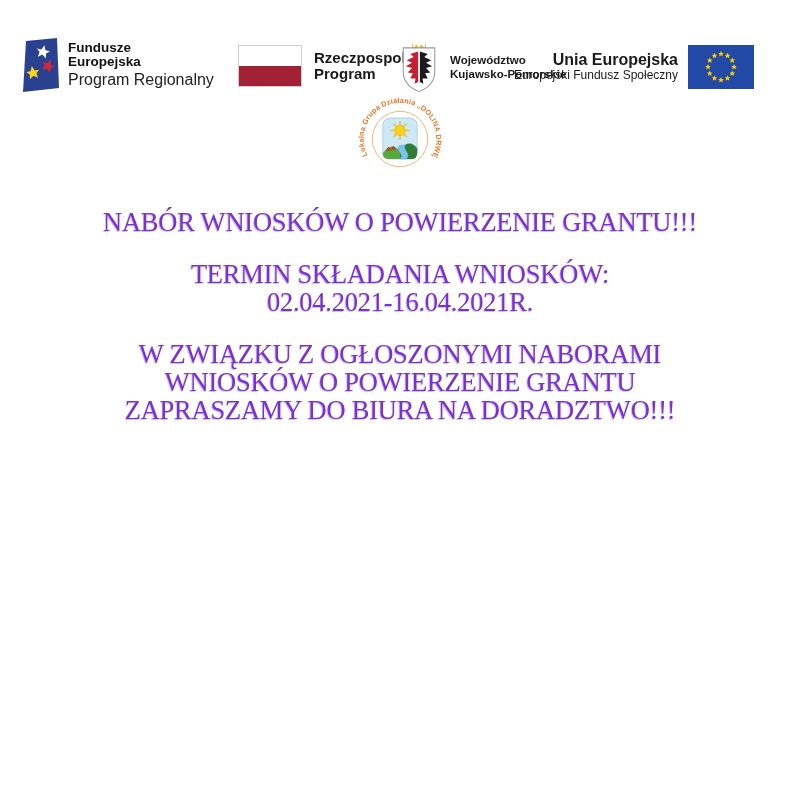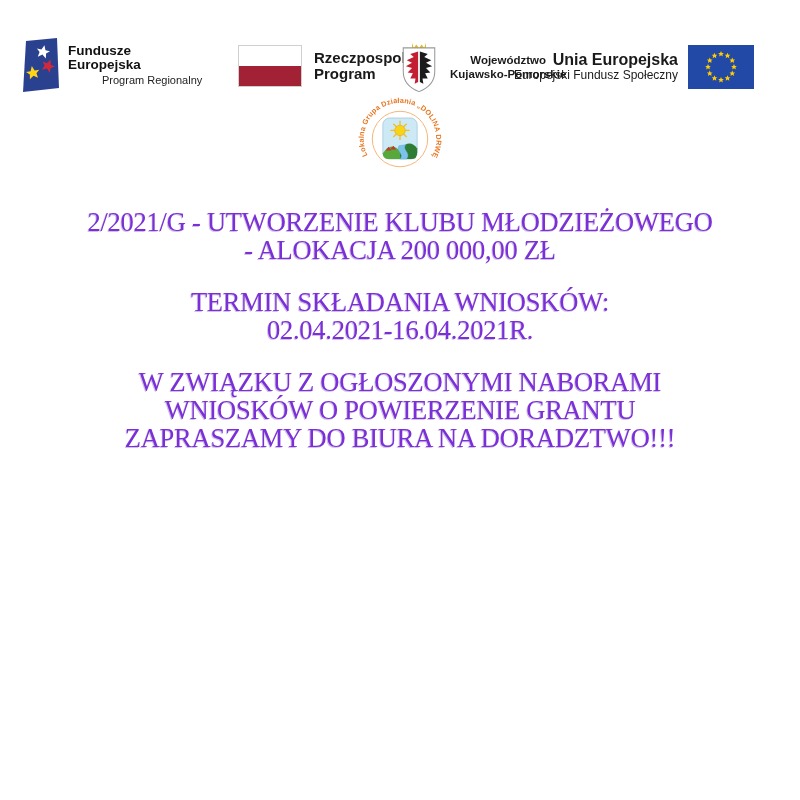--- a/index.html
+++ b/index.html
@@ -17,29 +17,29 @@
     position:relative;overflow:hidden;
   }
   .canvas{position:absolute;inset:0;width:800px;height:800px;background:#fff;}
 
   
   .logo-strip{position:absolute;left:0;top:0;width:776px;height:100px;}
   .logo-group{position:absolute;display:flex;align-items:center;}
   .fe-group{left:22px;top:38px;height:54px;}
   .fe-text{margin-left:8px;line-height:1.05;color:#111;}
   .fe-text .b{font-weight:bold;font-size:13.5px;}
-  .fe-text .s{font-size:11px;margin-top:3px;color:#222;margin-left:34px;}
+  .fe-text .s{font-size:16px;margin-top:3px;color:#222;}
 
   .pl-group{left:190px;top:44px;height:44px;padding-left:48px;}
   .pl-flag{width:64px;height:42px;border:1px solid #cfcfcf;box-sizing:border-box;display:flex;flex-direction:column;}
   .pl-flag .w{flex:1;background:#fff;}
   .pl-flag .r{flex:1;background:var(--color-polred);}
   .pl-text{margin-left:12px;line-height:1.1;font-weight:bold;font-size:15px;color:#1a1a1a;}
 
-  .kp-group{left:398px;top:40px;height:56px;text-align:center;}
+  .kp-group{left:398px;top:40px;height:56px;}
   .kp-text{margin-left:10px;line-height:1.2;font-weight:bold;font-size:11.5px;color:#1a1a1a;}
 
   .eu-group{right:22px;top:44px;height:46px;margin-left:39px;}
   .eu-text{text-align:right;margin-right:10px;line-height:1.15;color:#1a1a1a;}
   .eu-text .b{font-weight:bold;font-size:16px;}
   .eu-text .s{font-size:12px;}
 
   
   .lgd-logo{position:absolute;left:357px;top:96px;width:86px;height:86px;}
 
@@ -153,25 +153,24 @@
       </g>
 
       <text font-family="Liberation Sans, sans-serif" font-size="7.6" font-weight="bold" fill="#e8761f" letter-spacing="0.2">
         <textPath href="#lgdArc" startOffset="2">Lokalna Grupa Działania „DOLINA DRWĘCY”</textPath>
       </text>
     </svg>
   </div>
 
   <div class="announcement">
 
+    <div class="block">
+      <div class="line">NABÓR WNIOSKÓW O POWIERZENIE GRANTU!!!</div>
+    </div>
 
-    <div class="block">
-      <div class="line">2/2021/G - UTWORZENIE KLUBU MŁODZIEŻOWEGO</div>
-      <div class="line">- ALOKACJA 200 000,00 ZŁ</div>
-    </div>
 
 
 
     <div class="block">
       <div class="line">TERMIN SKŁADANIA WNIOSKÓW:</div>
       <div class="line">02.04.2021-16.04.2021R.</div>
     </div>
 
     <div class="block">
       <div class="line">W ZWIĄZKU Z OGŁOSZONYMI NABORAMI</div>

